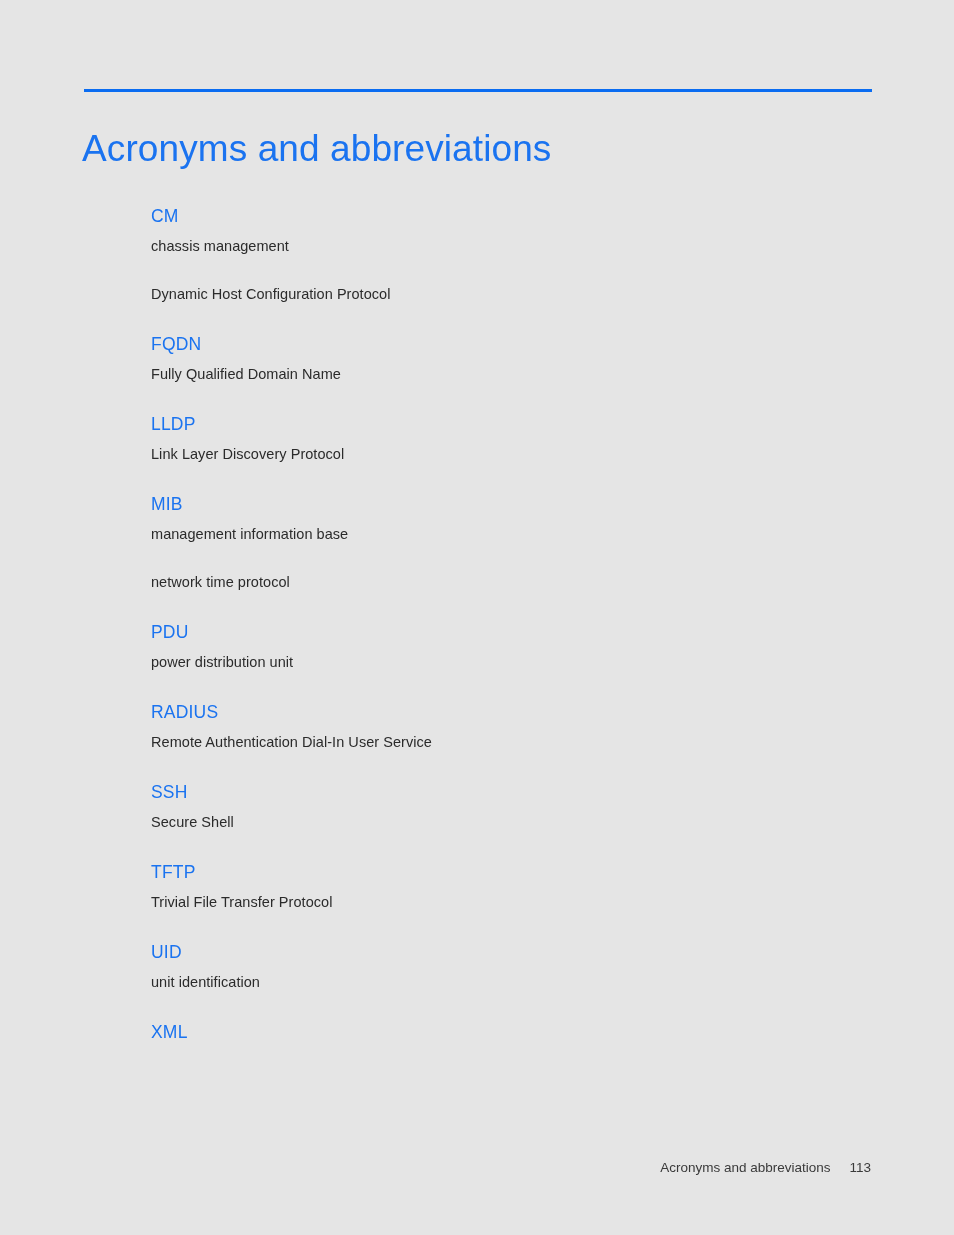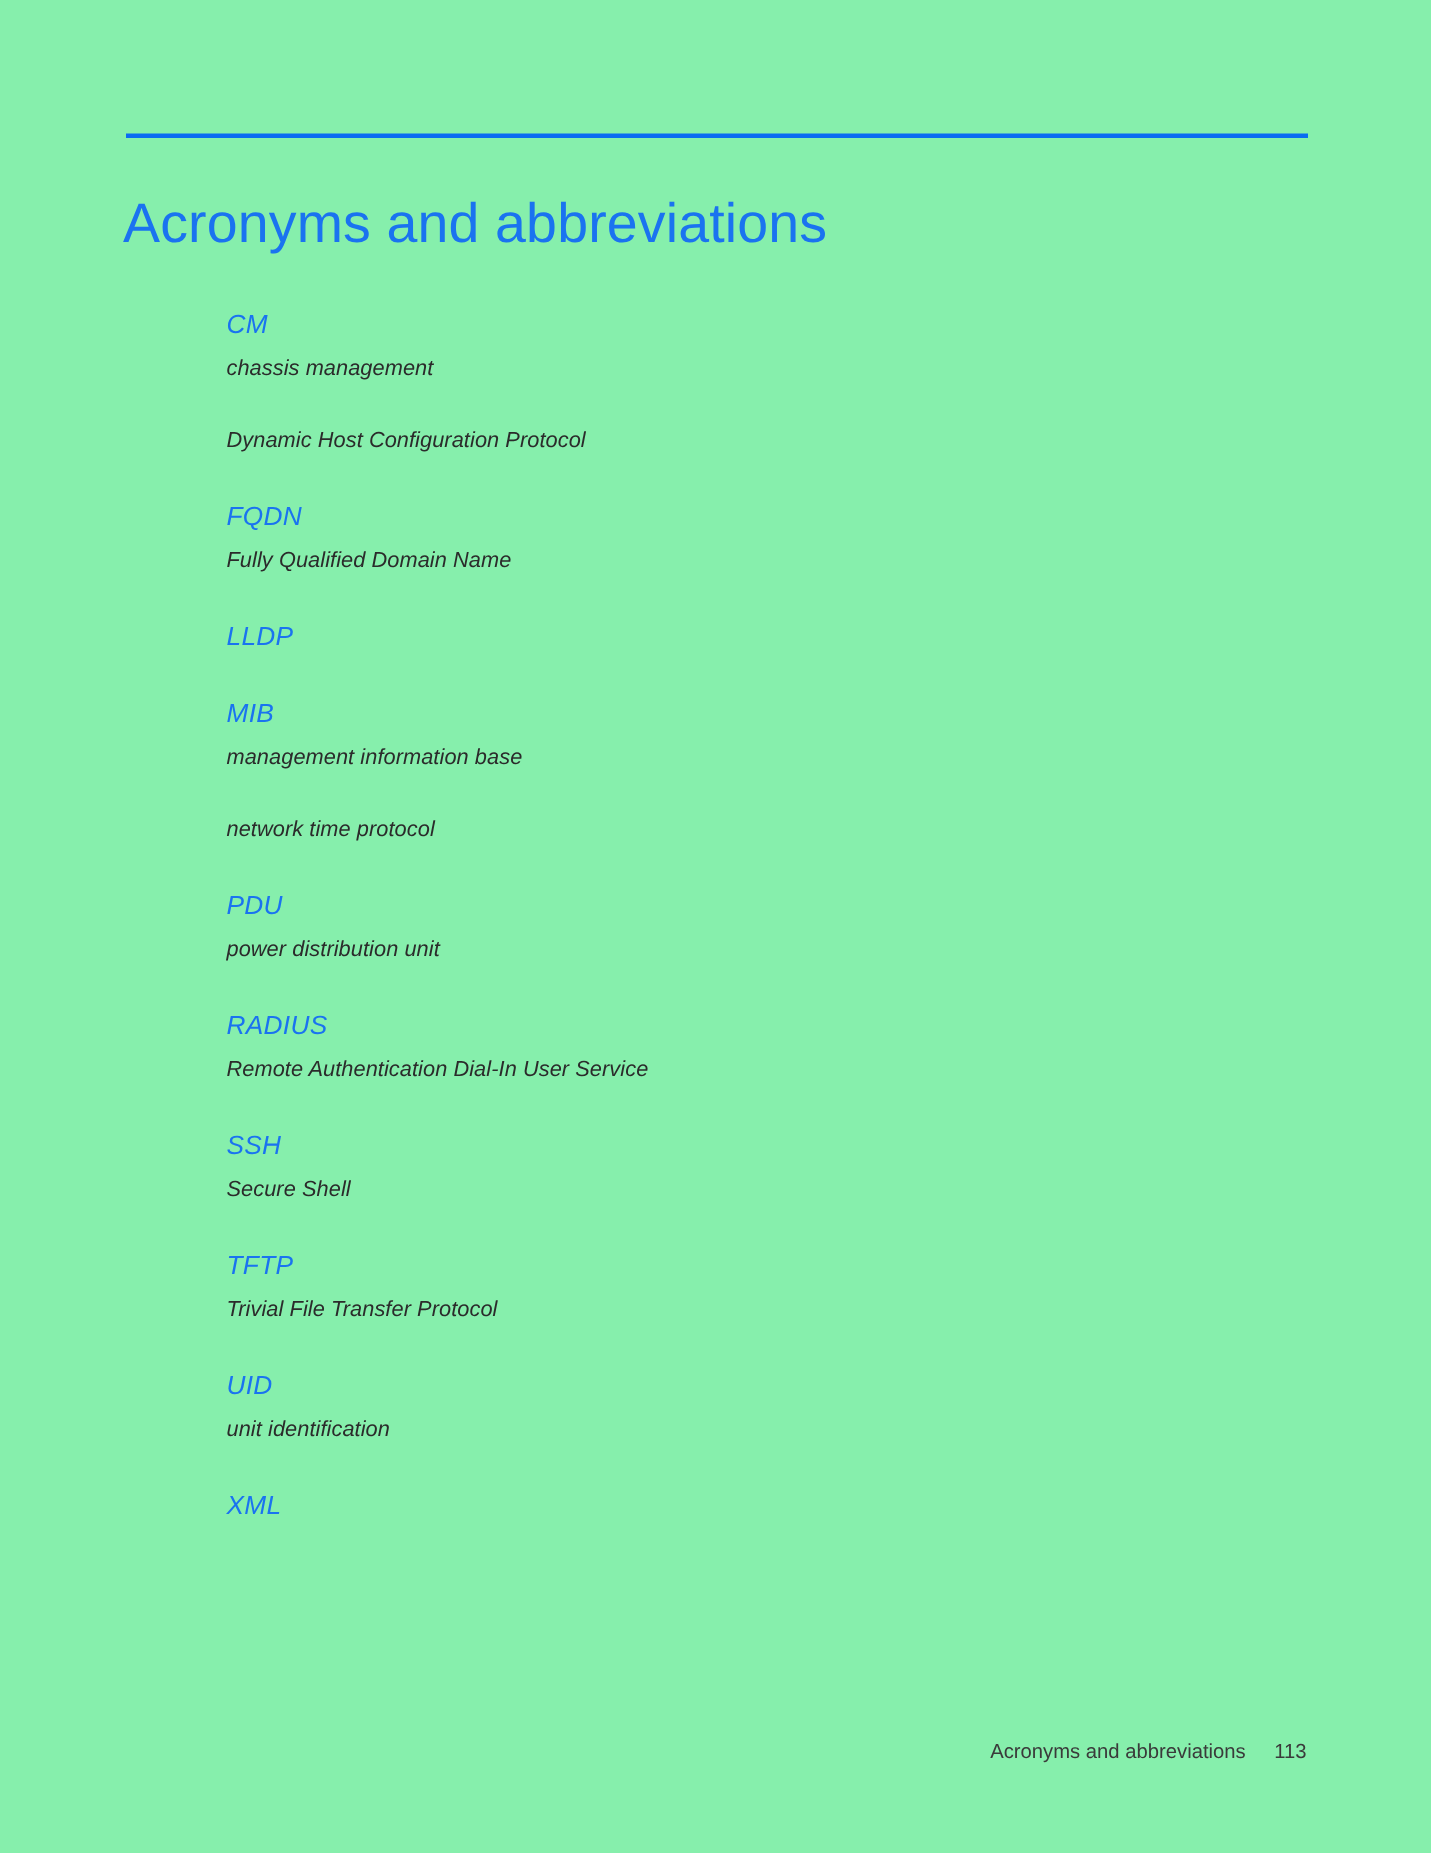--- a/index.html
+++ b/index.html
@@ -13,21 +13,21 @@
     position: relative;
     font-family: "Liberation Sans", sans-serif;
     -webkit-font-smoothing: antialiased;
   }
 
   .page {
     position: absolute;
     inset: 0;
     width: 954px;
     height: 1235px;
-    background: #86efac;
+    background: #e5e5e5;
     overflow: hidden;
   }
 
   
   .title-rule {
     position: absolute;
     left: 84px;
     top: 89px;
     width: 788px;
     height: 3px;
@@ -50,21 +50,20 @@
   
   .glossary {
     position: absolute;
     left: 151px;
     top: 205px;
     width: 700px;
   }
 
   .entry {
     margin: 0 0 29px 0;
-    font-style: italic;
   }
   .entry:last-child {
     margin-bottom: 0;
   }
 
   .entry-term {
     font-size: 17.5px;
     line-height: 22px;
     font-weight: 400;
     color: #1a73f0;
@@ -118,20 +117,21 @@
       </div>
       <div class="entry">
         <div class="entry-def">Dynamic Host Configuration Protocol</div>
       </div>
       <div class="entry">
         <div class="entry-term">FQDN</div>
         <div class="entry-def">Fully Qualified Domain Name</div>
       </div>
       <div class="entry">
         <div class="entry-term">LLDP</div>
+        <div class="entry-def">Link Layer Discovery Protocol</div>
       </div>
       <div class="entry">
         <div class="entry-term">MIB</div>
         <div class="entry-def">management information base</div>
       </div>
       <div class="entry">
         <div class="entry-def">network time protocol</div>
       </div>
       <div class="entry">
         <div class="entry-term">PDU</div>

